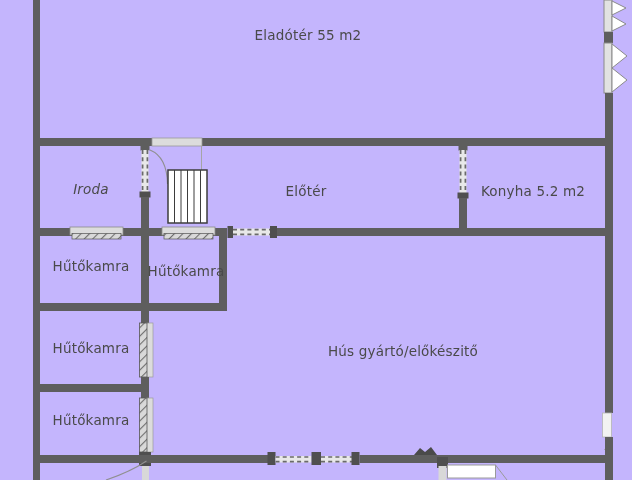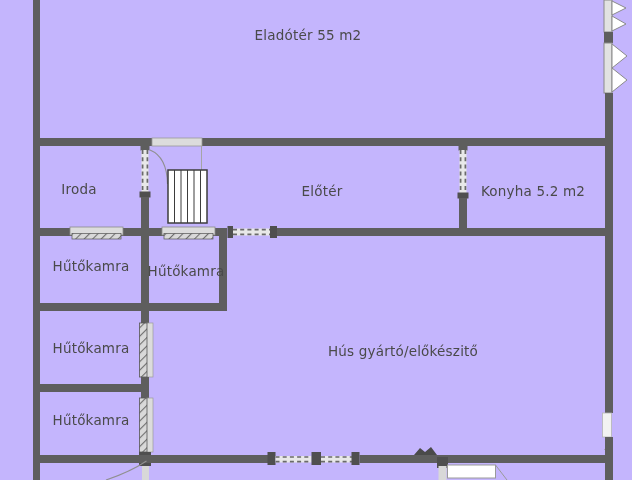--- a/index.html
+++ b/index.html
@@ -135,22 +135,22 @@
     <rect x="437" y="457" width="11" height="11" fill="#4f4f4f"></rect>
     <rect x="438.5" y="466" width="8" height="14" fill="#d8d8d8"></rect>
     <g>
       <rect x="447.5" y="465" width="48" height="13" fill="#ffffff" stroke="#9a9a9a" stroke-width="1"></rect>
       <line x1="495.5" y1="465" x2="507" y2="480" stroke="#9a9a9a" stroke-width="1"></line>
     </g>
   </svg>
 
   <div>
     <div class="lbl" style="left:308px;top:35px;">Eladótér 55 m2</div>
-    <div class="lbl" style="left:79px;top:189px;">Iroda</div>
-    <div class="lbl" style="left:306px;top:191px;margin-left:16px;">Előtér</div>
+    <div class="lbl" style="left:91px;top:189px;font-style:italic;">Iroda</div>
+    <div class="lbl" style="left:306px;top:191px;">Előtér</div>
     <div class="lbl" style="left:533px;top:191px;">Konyha 5.2 m2</div>
     <div class="lbl" style="left:91px;top:266px;">Hűtőkamra</div>
     <div class="lbl" style="left:186px;top:271px;">Hűtőkamra</div>
     <div class="lbl" style="left:91px;top:348px;">Hűtőkamra</div>
     <div class="lbl" style="left:91px;top:420px;">Hűtőkamra</div>
     <div class="lbl" style="left:371px;top:351px;margin-left:32px;">Hús gyártó/előkészitő</div>
   </div>
 
 </div>
 

